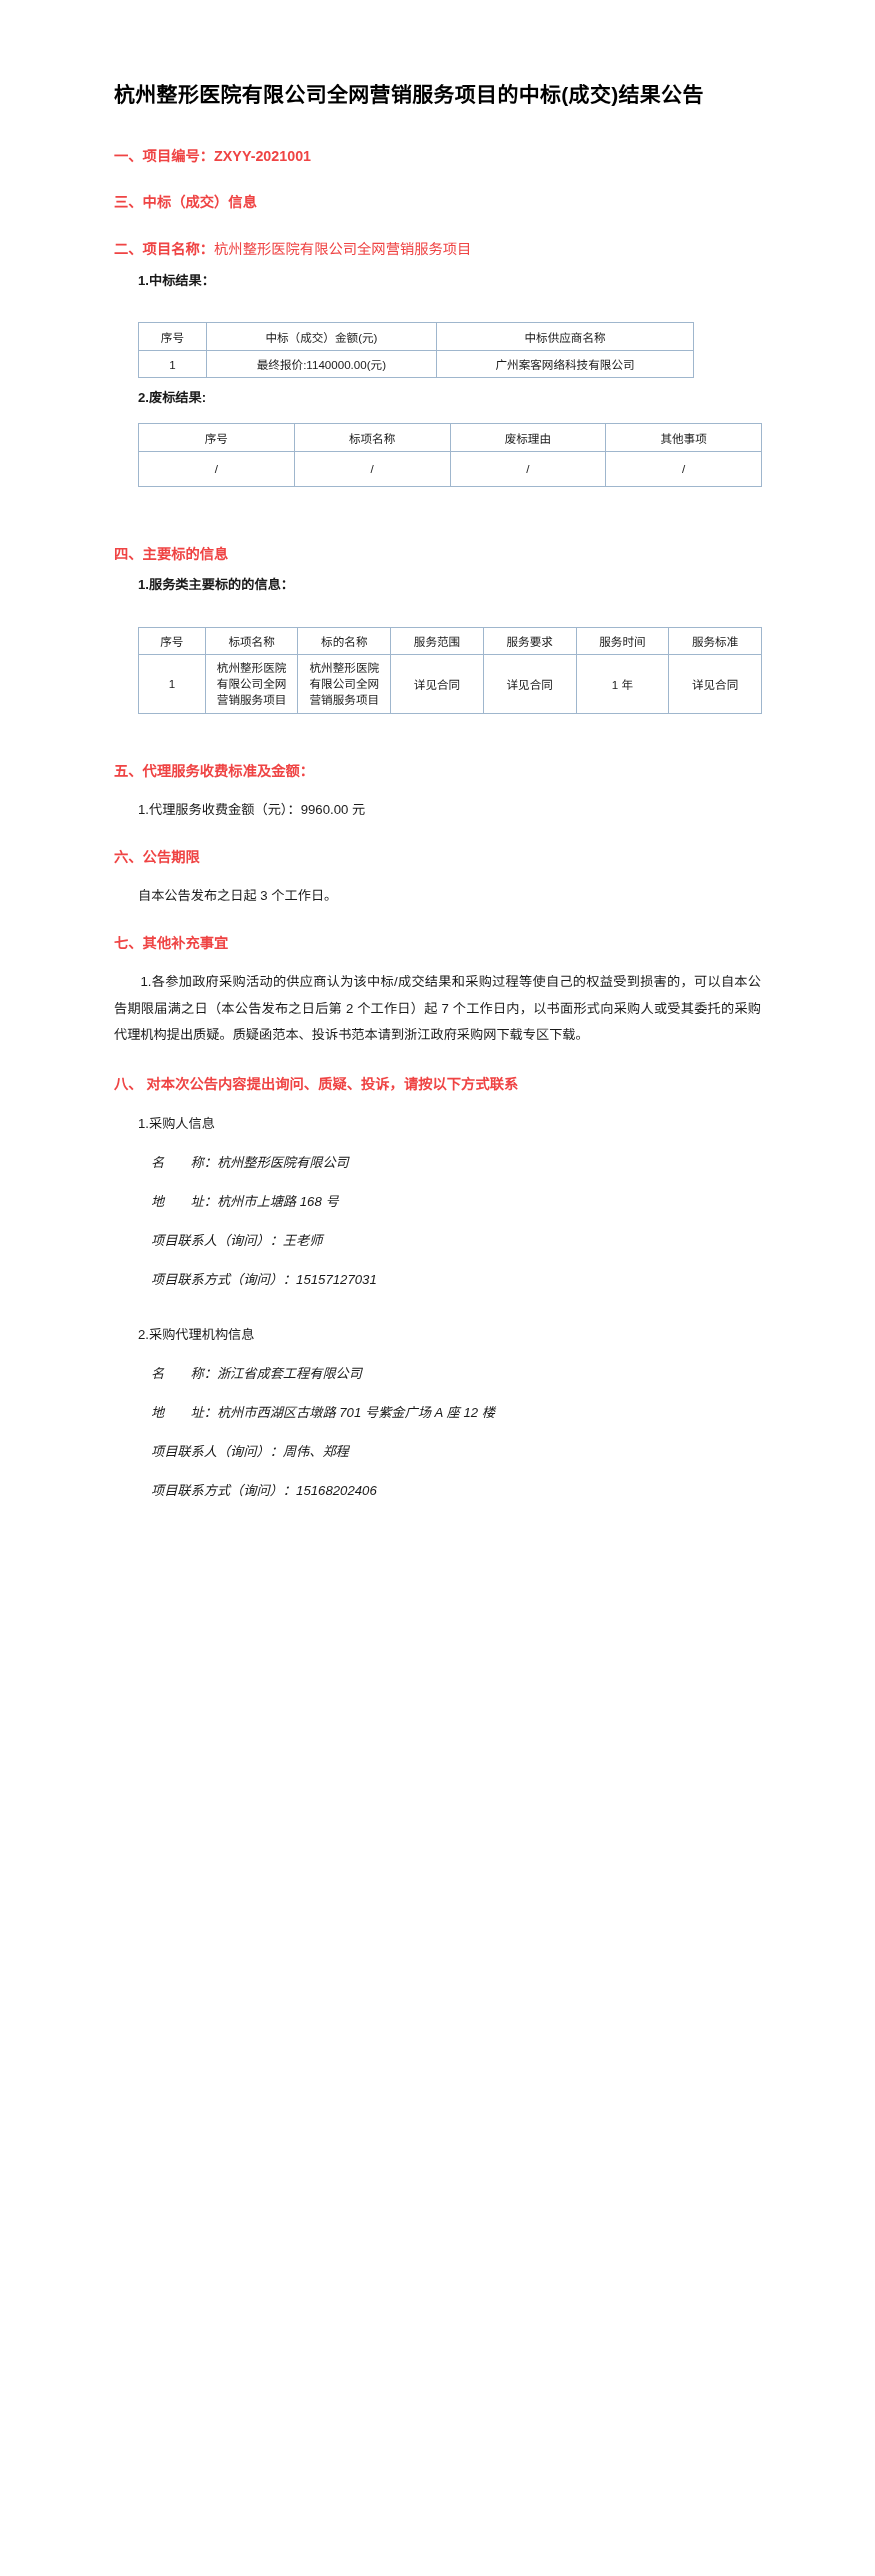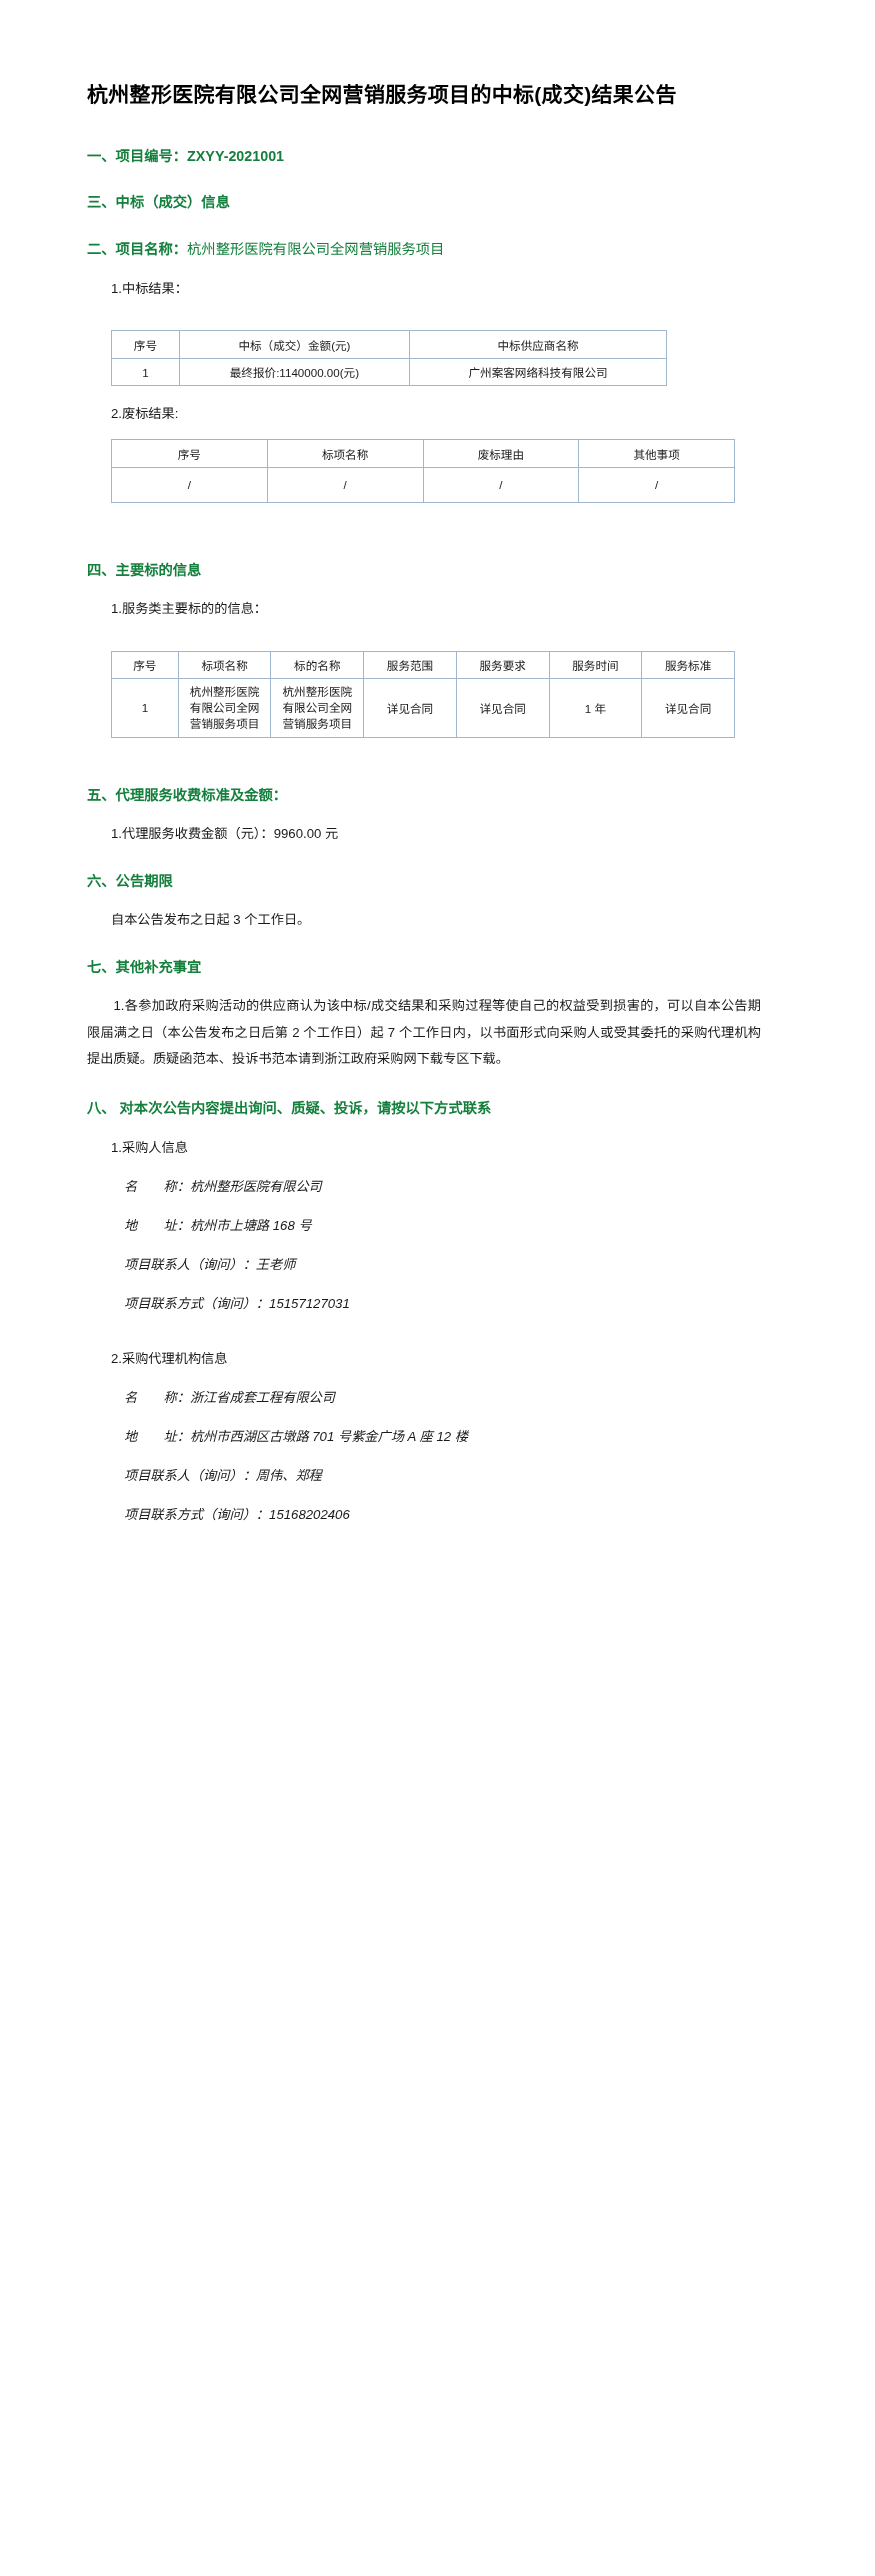--- a/index.html
+++ b/index.html
@@ -10,46 +10,46 @@
   body {
     font-family: "Liberation Sans", "DejaVu Sans", sans-serif;
     color: #1a1a1a;
   }
   .page {
     width: 875px;
     min-height: 2576px;
     margin: 0 auto;
     background: #ffffff;
     box-sizing: border-box;
-    padding: 79px 114px 64px 87px;
+    padding: 79px 114px 64px 114px;
     position: relative;
   }
   .doc-title {
     font-size: 21px;
     font-weight: bold;
     line-height: 1.55;
     letter-spacing: 0.3px;
     margin: 0 0 33px 0;
     color: #000;
   }
   .section-head {
     font-size: 14.3px;
     font-weight: bold;
     line-height: 1.6;
     margin: 24px 0 0 0;
-    color: #15803d;
+    color: #ef4444;
   }
   .line {
     font-size: 13.2px;
     line-height: 1.75;
     margin: 16px 0 0 0;
   }
   .line.indent1 { padding-left: 24px; }
   .line.indent2 { padding-left: 37px; font-style: italic; }
-  .bold { font-weight: normal; }
+  .bold { font-weight: bold; margin-top: 8px; }
   .para {
     font-size: 13.2px;
     line-height: 2.0;
     margin: 15px 0 0 0;
     text-align: justify;
   }
   .para .first { padding-left: 26.5px; }
 
   table.grid {
     border-collapse: collapse;

